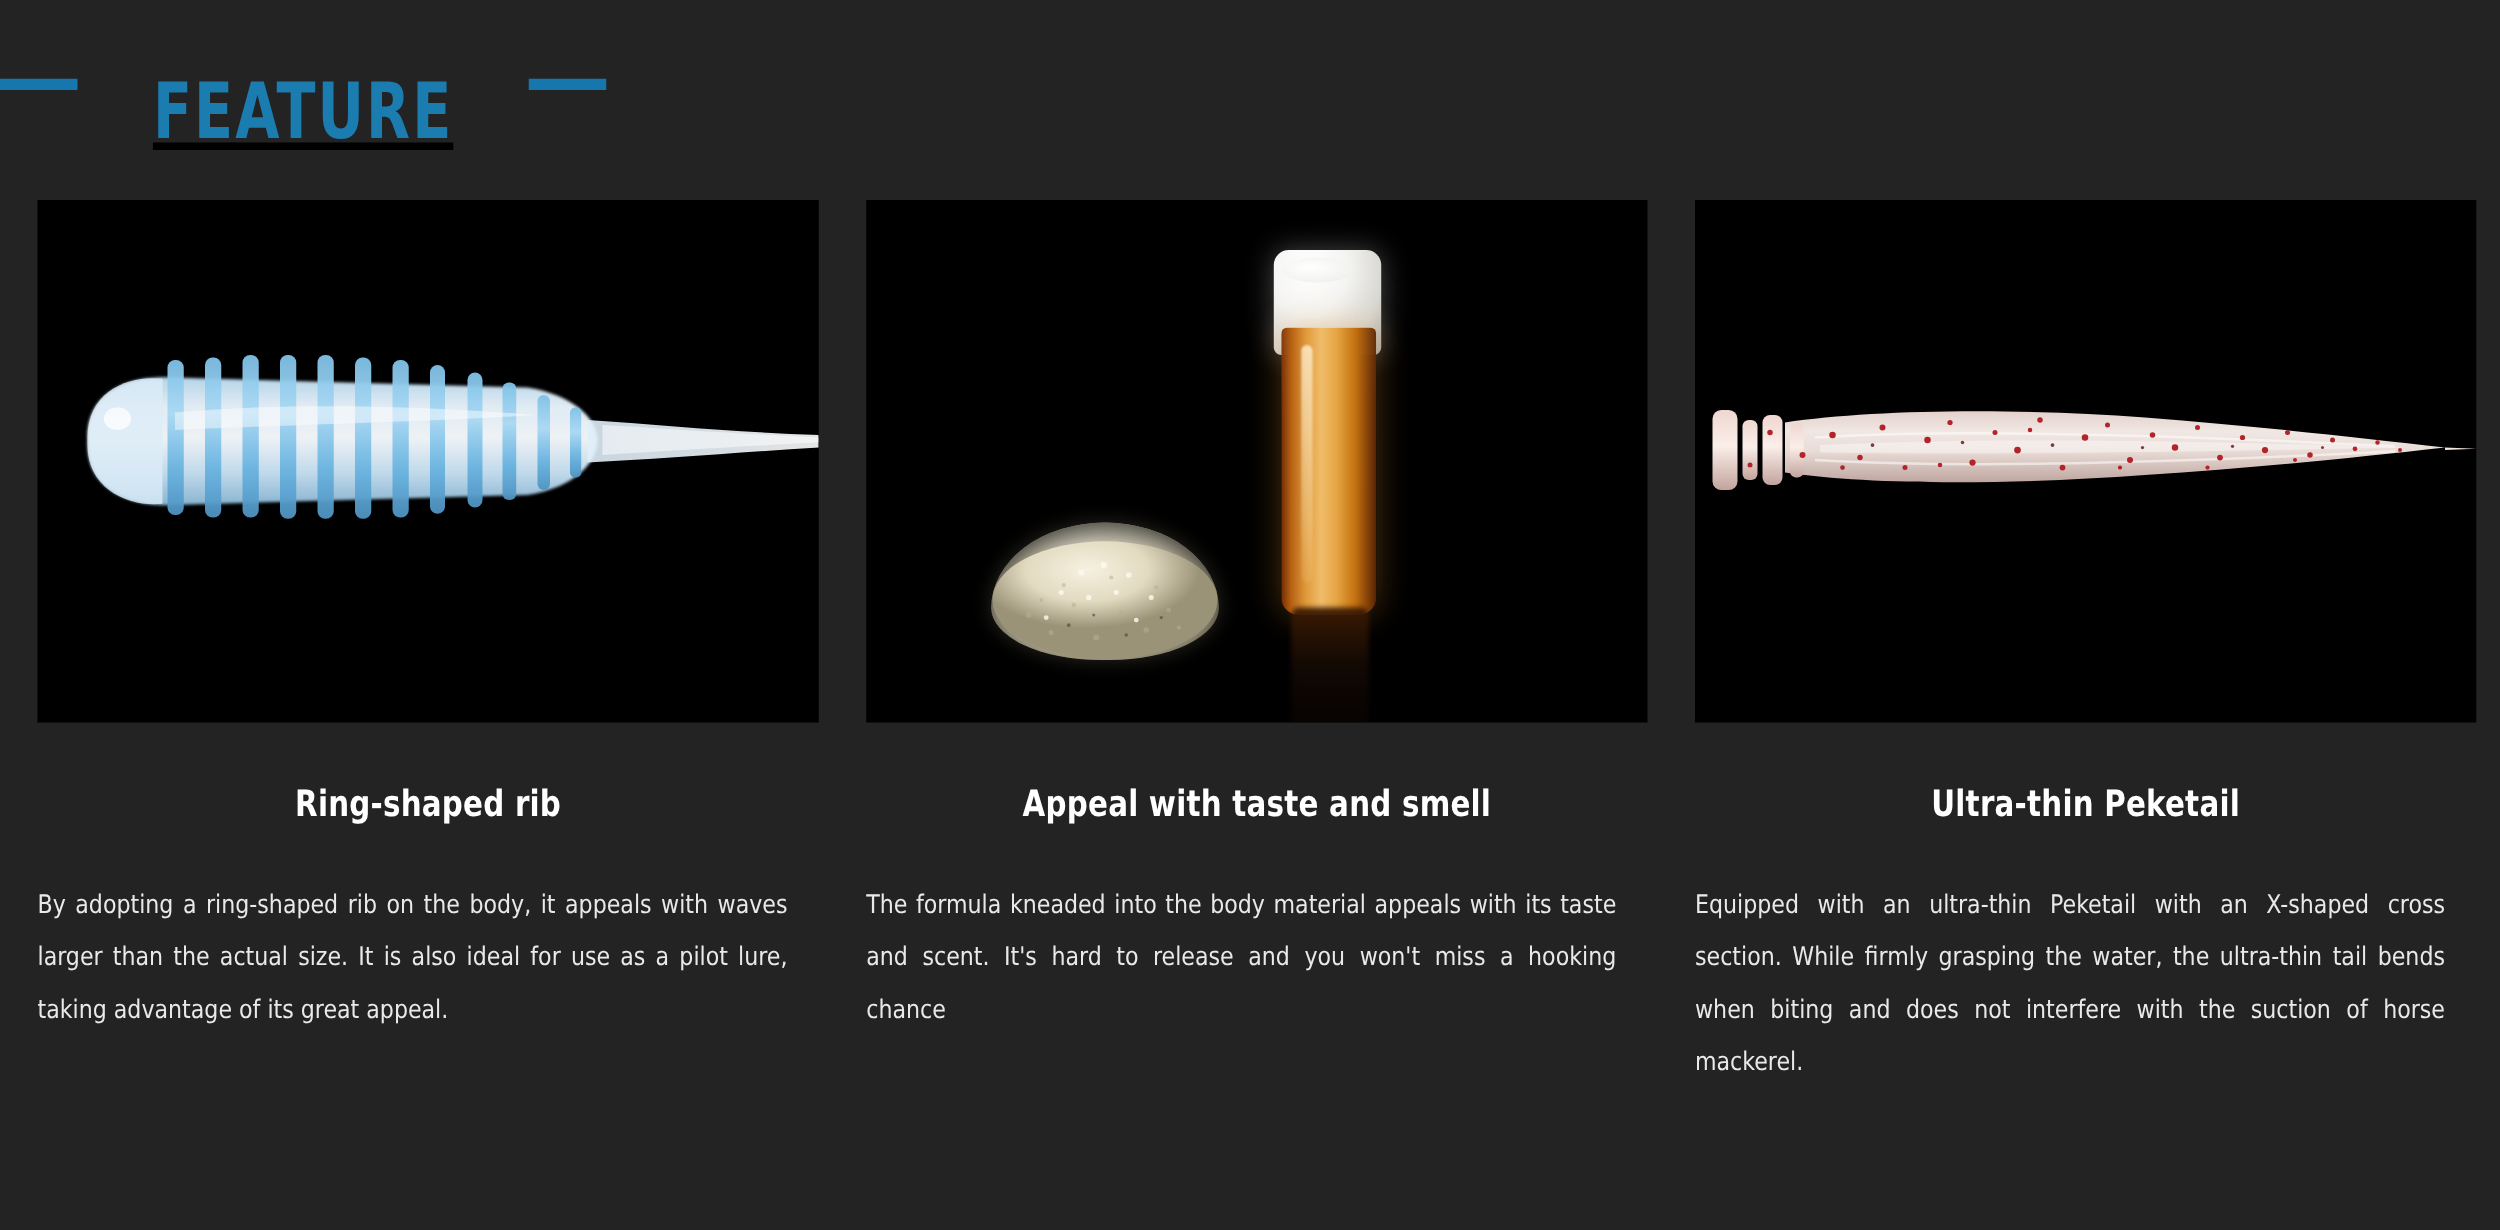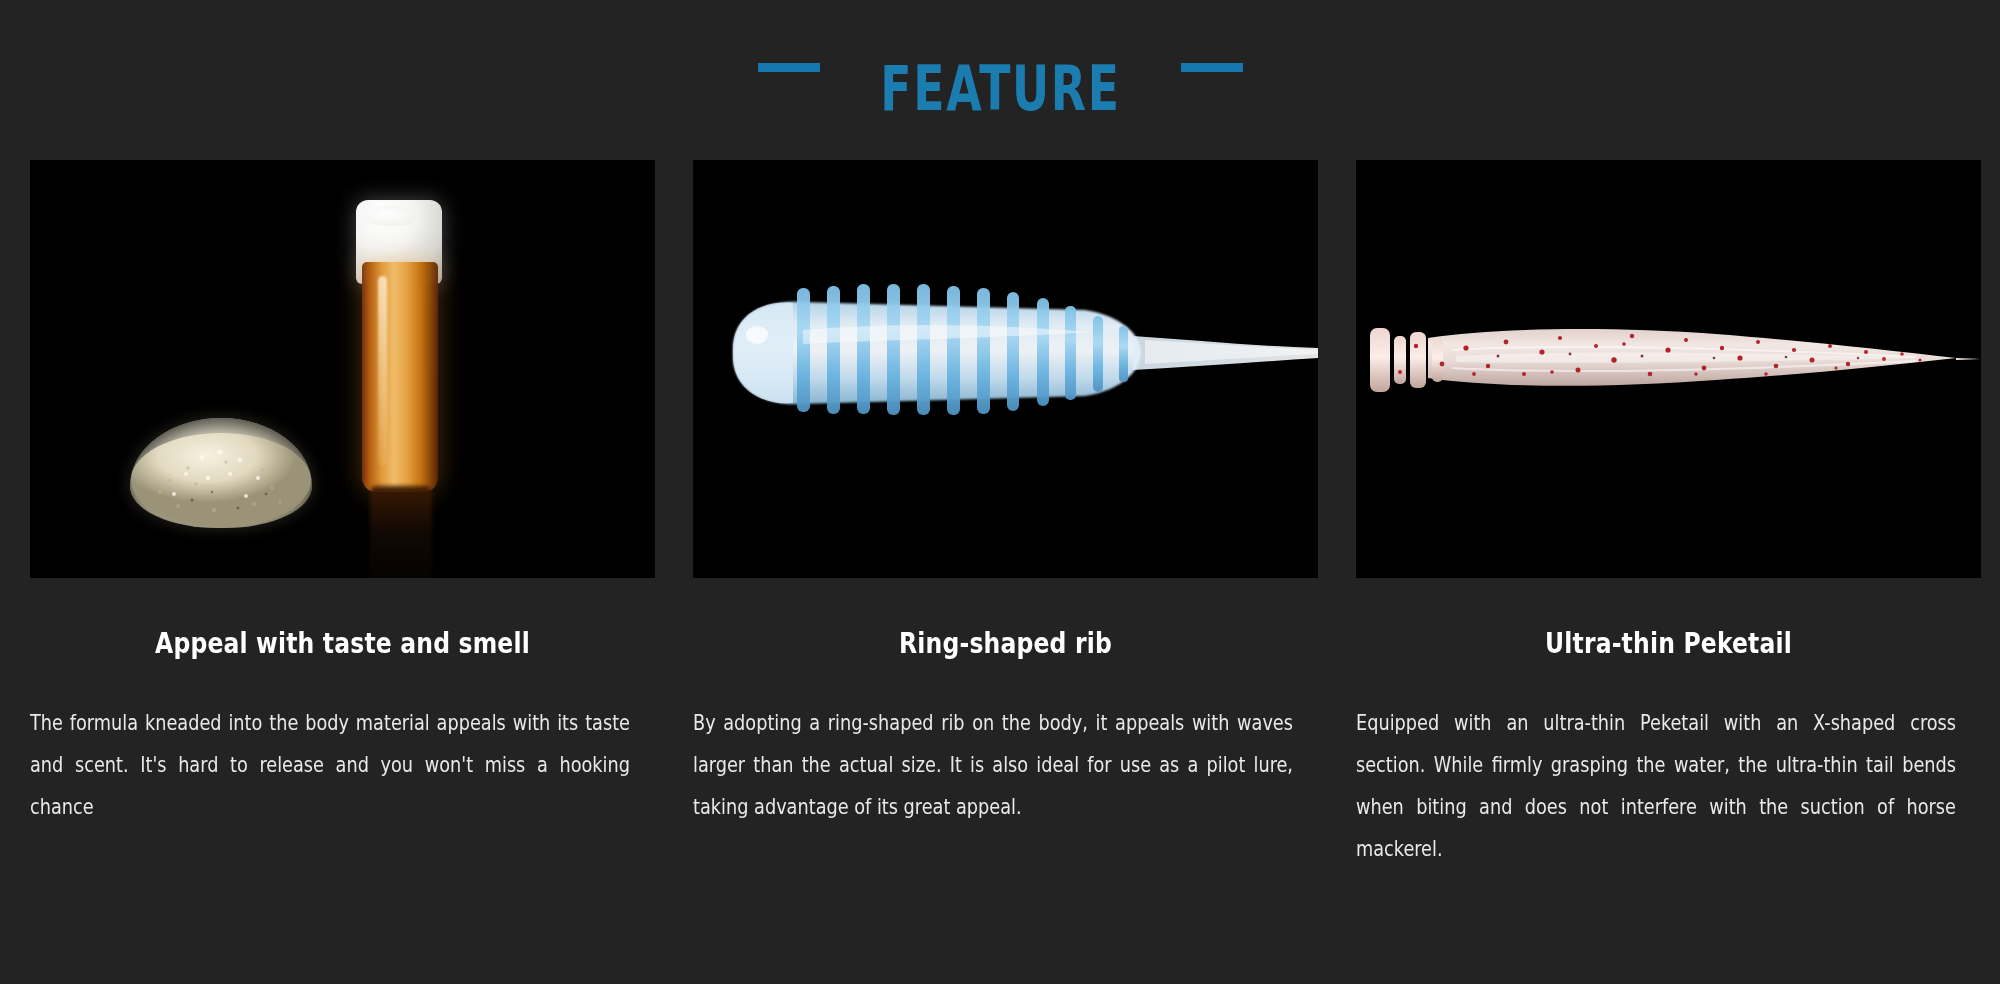--- a/index.html
+++ b/index.html
@@ -9,23 +9,23 @@
     font-family:"Liberation Sans", sans-serif;
     overflow:hidden;
   }
 
   
   .section-head{
     width:100%;
     height:160px;
     display:flex;
     align-items:center;
-    justify-content:center;
     gap:34px;
     padding-top:18px;
+    text-decoration:underline;
   }
   .head-dash{
     width:62px;
     height:9px;
     background:#1577ad;
     position:relative;
     top:-22px;
     flex:0 0 auto;
   }
   .head-title{
@@ -148,20 +148,78 @@
 </head>
 <body>
 
 <div class="section-head">
   <span class="head-dash"></span>
   <span class="head-title">FEATURE</span>
   <span class="head-dash"></span>
 </div>
 
 <div class="columns">
+
+  <div class="col">
+    <div class="photo">
+      <svg class="lure2" viewBox="0 0 625 418" preserveAspectRatio="none">
+        <defs>
+          <linearGradient id="bodyG" x1="0" y1="0" x2="0" y2="1">
+            <stop offset="0%" stop-color="#bcdcf2"></stop>
+            <stop offset="22%" stop-color="#e9f5fd"></stop>
+            <stop offset="48%" stop-color="#f7fbff"></stop>
+            <stop offset="76%" stop-color="#c6e1f4"></stop>
+            <stop offset="100%" stop-color="#8fbcd9"></stop>
+          </linearGradient>
+          <linearGradient id="ribG" x1="0" y1="0" x2="0" y2="1">
+            <stop offset="0%" stop-color="#7fc2e8"></stop>
+            <stop offset="35%" stop-color="#a9d8f3"></stop>
+            <stop offset="70%" stop-color="#69b3e0"></stop>
+            <stop offset="100%" stop-color="#4f93c2"></stop>
+          </linearGradient>
+          <linearGradient id="tailG" x1="0" y1="0" x2="1" y2="0">
+            <stop offset="0%" stop-color="#dfeef9"></stop>
+            <stop offset="60%" stop-color="#eef6fc"></stop>
+            <stop offset="100%" stop-color="#ffffff"></stop>
+          </linearGradient>
+          <filter id="soft2">
+              <feGaussianBlur stdDeviation="1.1"></feGaussianBlur>
+            </filter>
+        </defs>
+
+        <path d="M 40 190 C 40 150, 78 140, 108 142 L 392 150 C 430 156, 448 176, 448 192
+                 C 448 210, 430 230, 392 236 L 108 244 C 78 246, 40 234, 40 196 Z" fill="url(#bodyG)" filter="url(#soft2)" opacity=".96"></path>
+
+        <path d="M 440 176 C 500 180, 560 186, 625 188 L 625 198 C 560 202, 500 207, 440 210 Z" fill="url(#tailG)" opacity=".9"></path>
+        <path d="M 452 180 C 520 184, 580 188, 625 190 L 625 194 C 580 196, 520 200, 452 204 Z" fill="#ffffff" opacity=".5"></path>
+
+        <g fill="url(#ribG)" opacity=".95">
+          <rect x="104" y="128" width="13" height="124" rx="6"></rect>
+          <rect x="134" y="126" width="13" height="128" rx="6"></rect>
+          <rect x="164" y="124" width="13" height="130" rx="6"></rect>
+          <rect x="194" y="124" width="13" height="131" rx="6"></rect>
+          <rect x="224" y="124" width="13" height="131" rx="6"></rect>
+          <rect x="254" y="126" width="13" height="129" rx="6"></rect>
+          <rect x="284" y="128" width="13" height="126" rx="6"></rect>
+          <rect x="314" y="132" width="12" height="119" rx="6"></rect>
+          <rect x="344" y="138" width="12" height="108" rx="6"></rect>
+          <rect x="372" y="146" width="11" height="94" rx="5"></rect>
+          <rect x="400" y="156" width="10" height="76" rx="5"></rect>
+          <rect x="426" y="166" width="9" height="56" rx="4"></rect>
+        </g>
+
+        <path d="M 40 190 C 40 152, 74 140, 100 143 L 100 243 C 74 246, 40 232, 40 196 Z" fill="#dcecf8" opacity=".8"></path>
+        <ellipse cx="64" cy="175" rx="11" ry="9" fill="#ffffff" opacity=".75"></ellipse>
+
+        <path d="M 110 170 C 200 162, 300 164, 400 172 C 300 178, 200 180, 110 184 Z" fill="#ffffff" opacity=".45"></path>
+      </svg>
+    </div>
+    <div class="card-title">Ring-shaped rib</div>
+    <p class="card-body">By adopting a ring-shaped rib on the body, it appeals with waves larger than the actual size. It is also ideal for use as a pilot lure, taking advantage of its great appeal.</p>
+  </div>
 
   <div class="col">
     <div class="photo">
       <div class="bottle">
         <div class="bottle-cap"></div>
         <div class="bottle-body"></div>
         <div class="bottle-shadow"></div>
       </div>
       <div class="powder">
         <svg width="182" height="110" viewBox="0 0 182 110" style="position:absolute;left:0;top:0;">
@@ -206,78 +264,20 @@
           </g>
         </svg>
       </div>
     </div>
     <div class="card-title">Appeal with taste and smell</div>
     <p class="card-body">The formula kneaded into the body material appeals with its taste and scent. It's hard to release and you won't miss a hooking chance</p>
   </div>
 
   <div class="col">
     <div class="photo">
-      <svg class="lure2" viewBox="0 0 625 418" preserveAspectRatio="none">
-        <defs>
-          <linearGradient id="bodyG" x1="0" y1="0" x2="0" y2="1">
-            <stop offset="0%" stop-color="#bcdcf2"></stop>
-            <stop offset="22%" stop-color="#e9f5fd"></stop>
-            <stop offset="48%" stop-color="#f7fbff"></stop>
-            <stop offset="76%" stop-color="#c6e1f4"></stop>
-            <stop offset="100%" stop-color="#8fbcd9"></stop>
-          </linearGradient>
-          <linearGradient id="ribG" x1="0" y1="0" x2="0" y2="1">
-            <stop offset="0%" stop-color="#7fc2e8"></stop>
-            <stop offset="35%" stop-color="#a9d8f3"></stop>
-            <stop offset="70%" stop-color="#69b3e0"></stop>
-            <stop offset="100%" stop-color="#4f93c2"></stop>
-          </linearGradient>
-          <linearGradient id="tailG" x1="0" y1="0" x2="1" y2="0">
-            <stop offset="0%" stop-color="#dfeef9"></stop>
-            <stop offset="60%" stop-color="#eef6fc"></stop>
-            <stop offset="100%" stop-color="#ffffff"></stop>
-          </linearGradient>
-          <filter id="soft2">
-              <feGaussianBlur stdDeviation="1.1"></feGaussianBlur>
-            </filter>
-        </defs>
-
-        <path d="M 40 190 C 40 150, 78 140, 108 142 L 392 150 C 430 156, 448 176, 448 192
-                 C 448 210, 430 230, 392 236 L 108 244 C 78 246, 40 234, 40 196 Z" fill="url(#bodyG)" filter="url(#soft2)" opacity=".96"></path>
-
-        <path d="M 440 176 C 500 180, 560 186, 625 188 L 625 198 C 560 202, 500 207, 440 210 Z" fill="url(#tailG)" opacity=".9"></path>
-        <path d="M 452 180 C 520 184, 580 188, 625 190 L 625 194 C 580 196, 520 200, 452 204 Z" fill="#ffffff" opacity=".5"></path>
-
-        <g fill="url(#ribG)" opacity=".95">
-          <rect x="104" y="128" width="13" height="124" rx="6"></rect>
-          <rect x="134" y="126" width="13" height="128" rx="6"></rect>
-          <rect x="164" y="124" width="13" height="130" rx="6"></rect>
-          <rect x="194" y="124" width="13" height="131" rx="6"></rect>
-          <rect x="224" y="124" width="13" height="131" rx="6"></rect>
-          <rect x="254" y="126" width="13" height="129" rx="6"></rect>
-          <rect x="284" y="128" width="13" height="126" rx="6"></rect>
-          <rect x="314" y="132" width="12" height="119" rx="6"></rect>
-          <rect x="344" y="138" width="12" height="108" rx="6"></rect>
-          <rect x="372" y="146" width="11" height="94" rx="5"></rect>
-          <rect x="400" y="156" width="10" height="76" rx="5"></rect>
-          <rect x="426" y="166" width="9" height="56" rx="4"></rect>
-        </g>
-
-        <path d="M 40 190 C 40 152, 74 140, 100 143 L 100 243 C 74 246, 40 232, 40 196 Z" fill="#dcecf8" opacity=".8"></path>
-        <ellipse cx="64" cy="175" rx="11" ry="9" fill="#ffffff" opacity=".75"></ellipse>
-
-        <path d="M 110 170 C 200 162, 300 164, 400 172 C 300 178, 200 180, 110 184 Z" fill="#ffffff" opacity=".45"></path>
-      </svg>
-    </div>
-    <div class="card-title">Ring-shaped rib</div>
-    <p class="card-body">By adopting a ring-shaped rib on the body, it appeals with waves larger than the actual size. It is also ideal for use as a pilot lure, taking advantage of its great appeal.</p>
-  </div>
-
-  <div class="col">
-    <div class="photo">
       <svg class="lure3" viewBox="0 0 625 418" preserveAspectRatio="none">
         <defs>
           <linearGradient id="tG" x1="0" y1="0" x2="0" y2="1">
             <stop offset="0%" stop-color="#efdcd6"></stop>
             <stop offset="28%" stop-color="#fdf3ef"></stop>
             <stop offset="55%" stop-color="#f6e8e3"></stop>
             <stop offset="100%" stop-color="#c9afa8"></stop>
           </linearGradient>
           <linearGradient id="jG" x1="0" y1="0" x2="0" y2="1">
             <stop offset="0%" stop-color="#eed7d0"></stop>

